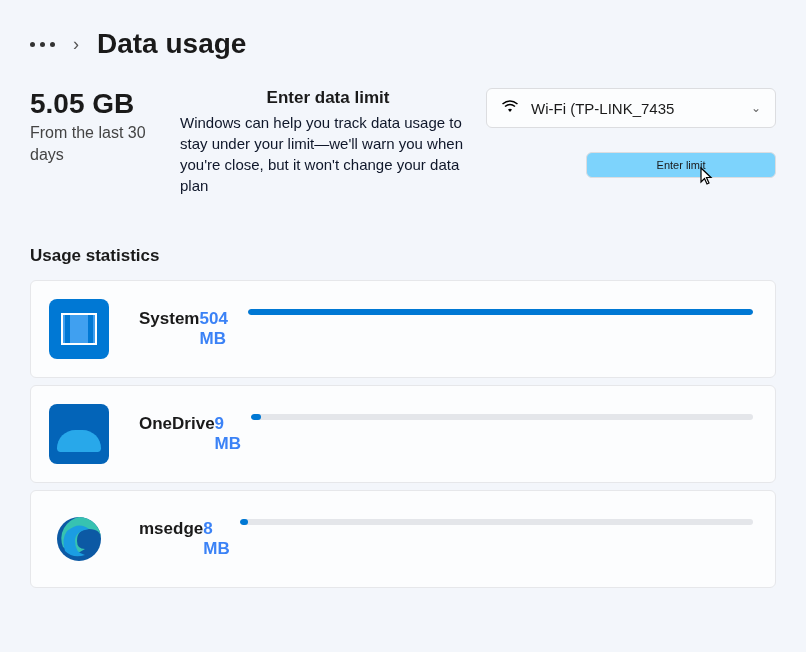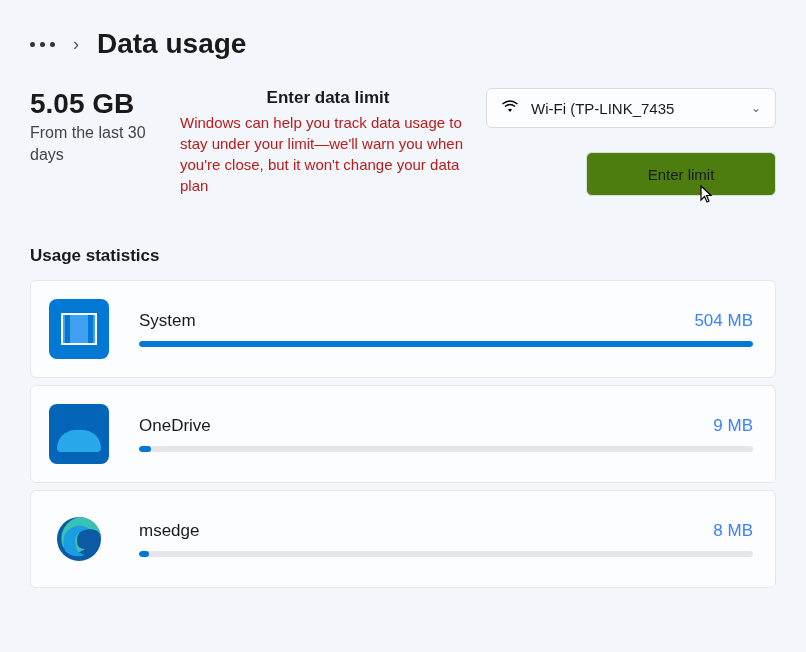--- a/index.html
+++ b/index.html
@@ -54,21 +54,21 @@
       line-height: 1.4;
     }
     .limit-h {
       font-size: 17px;
       font-weight: 600;
       margin-bottom: 4px;
       text-align: center;
     }
     .limit-d {
       font-size: 15px;
-      color: #b91c1c;
+      color: #0f172a;
       line-height: 1.4;
       max-width: 290px;
     }
     .rightcol {
       display: flex;
       flex-direction: column;
       align-items: flex-end;
       gap: 24px;
     }
     .dropdown {
@@ -90,25 +90,25 @@
       font-size: 15px;
       white-space: nowrap;
       overflow: hidden;
     }
     .dd-chev {
       color: #666;
       font-size: 12px;
     }
     .enter-btn {
       width: 190px;
-      height: 44px;
-      background: #4d7c0f;
+      height: 26px;
+      background: #7dd3fc;
       border: 1px solid #dcdde0;
       border-radius: 6px;
-      font-size: 15px;
+      font-size: 11px;
       display: flex;
       align-items: center;
       justify-content: center;
       position: relative;
     }
     .cursor {
       position: absolute;
       bottom: -14px;
       right: 60px;
       font-size: 18px;
@@ -168,22 +168,23 @@
       width: 44px;
       height: 22px;
       background: #28a8ea;
       border-radius: 20px 20px 4px 4px;
     }
     .ic-edge {
       background: #fcfdfe;
     }
     .cardright {
       display: flex;
-      flex-direction: column;
+      flex-direction: row;
       gap: 10px;
+      font-weight: bold;
     }
     .cardhead {
       display: flex;
       justify-content: space-between;
       align-items: baseline;
     }
     .appname {
       font-size: 17px;
     }
     .appsize {

